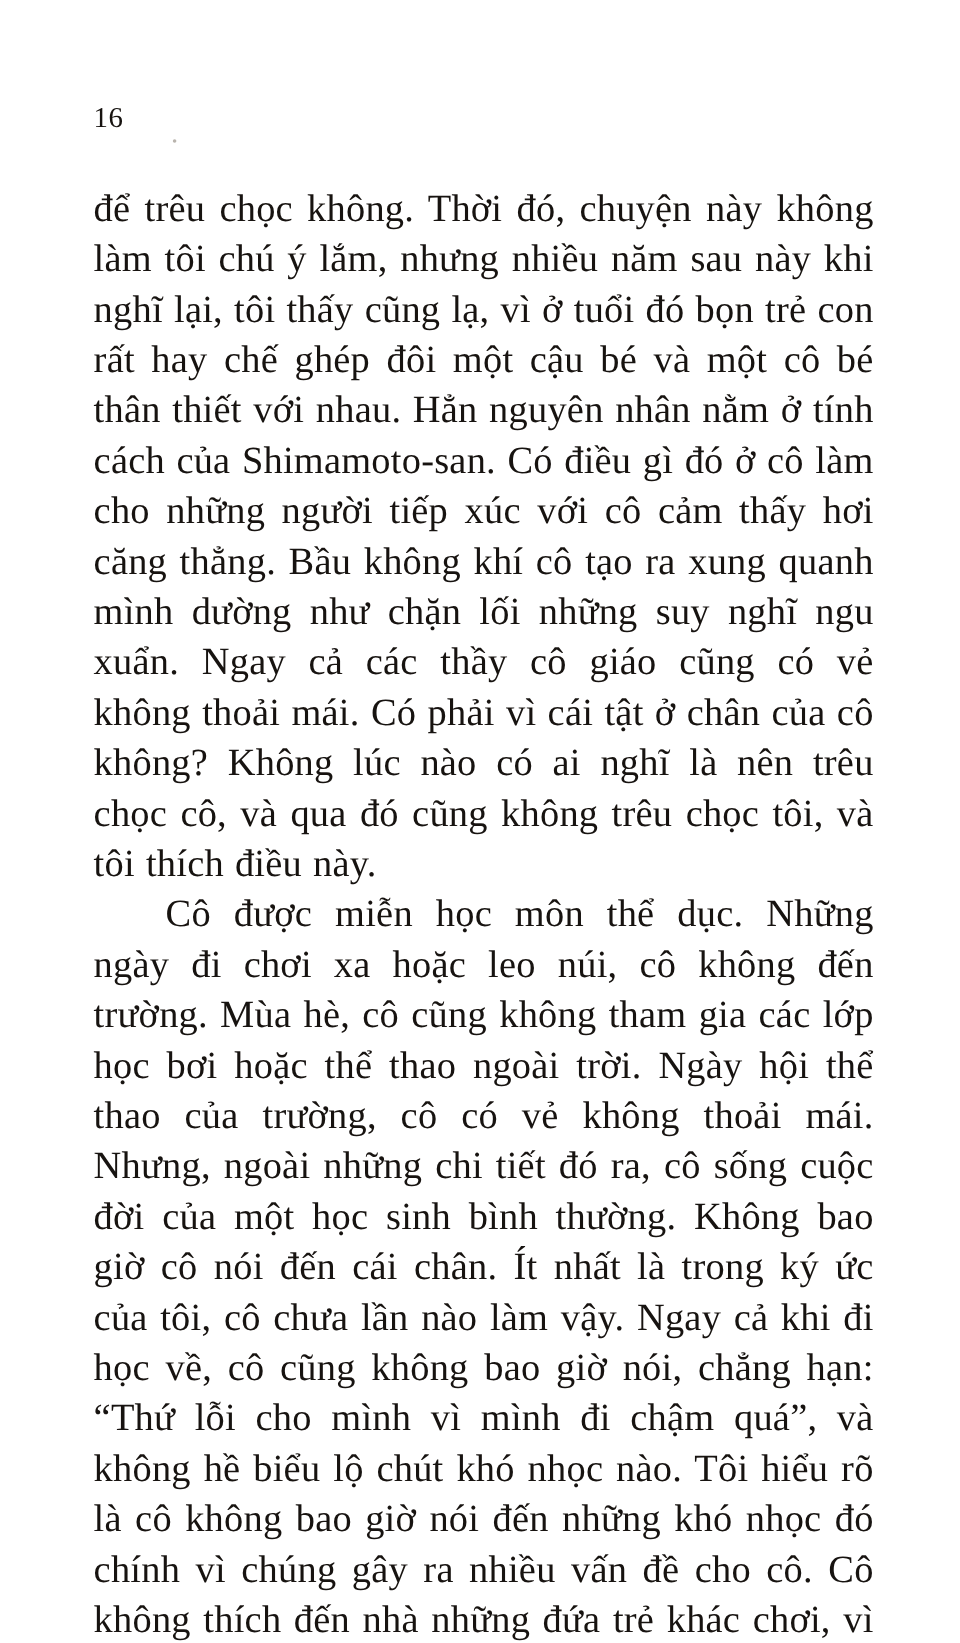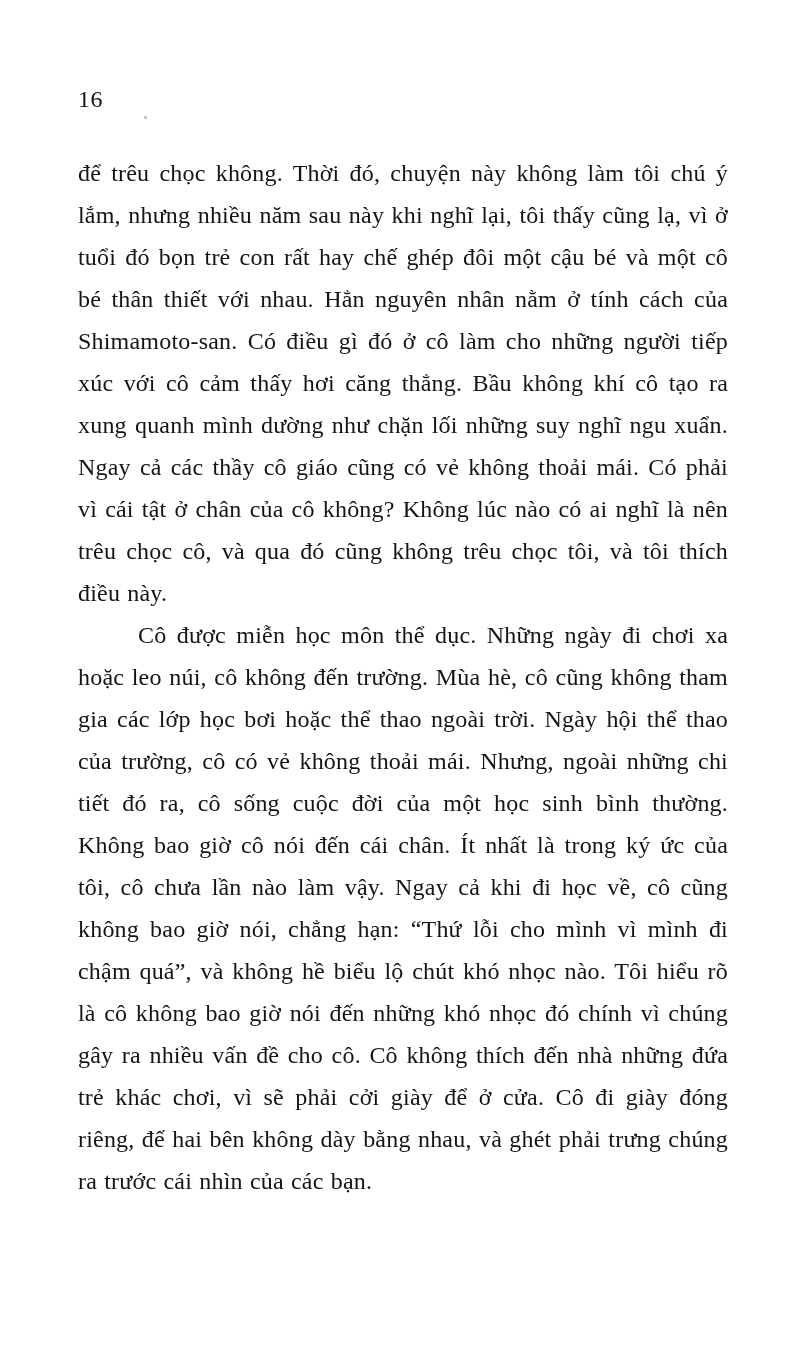--- a/index.html
+++ b/index.html
@@ -31,21 +31,21 @@
     margin-bottom: 40px;
   }
   .page-num {
     letter-spacing: 0.5px;
   }
   .author {
     letter-spacing: 0.5px;
   }
   .body-text p {
     margin: 0;
-    font-size: 24px;
+    font-size: 32px;
     line-height: 42px;
     text-align: justify;
     text-justify: inter-word;
     letter-spacing: 0.2px;
     word-spacing: 1px;
   }
   .body-text p.indented {
     text-indent: 60px;
   }
   

